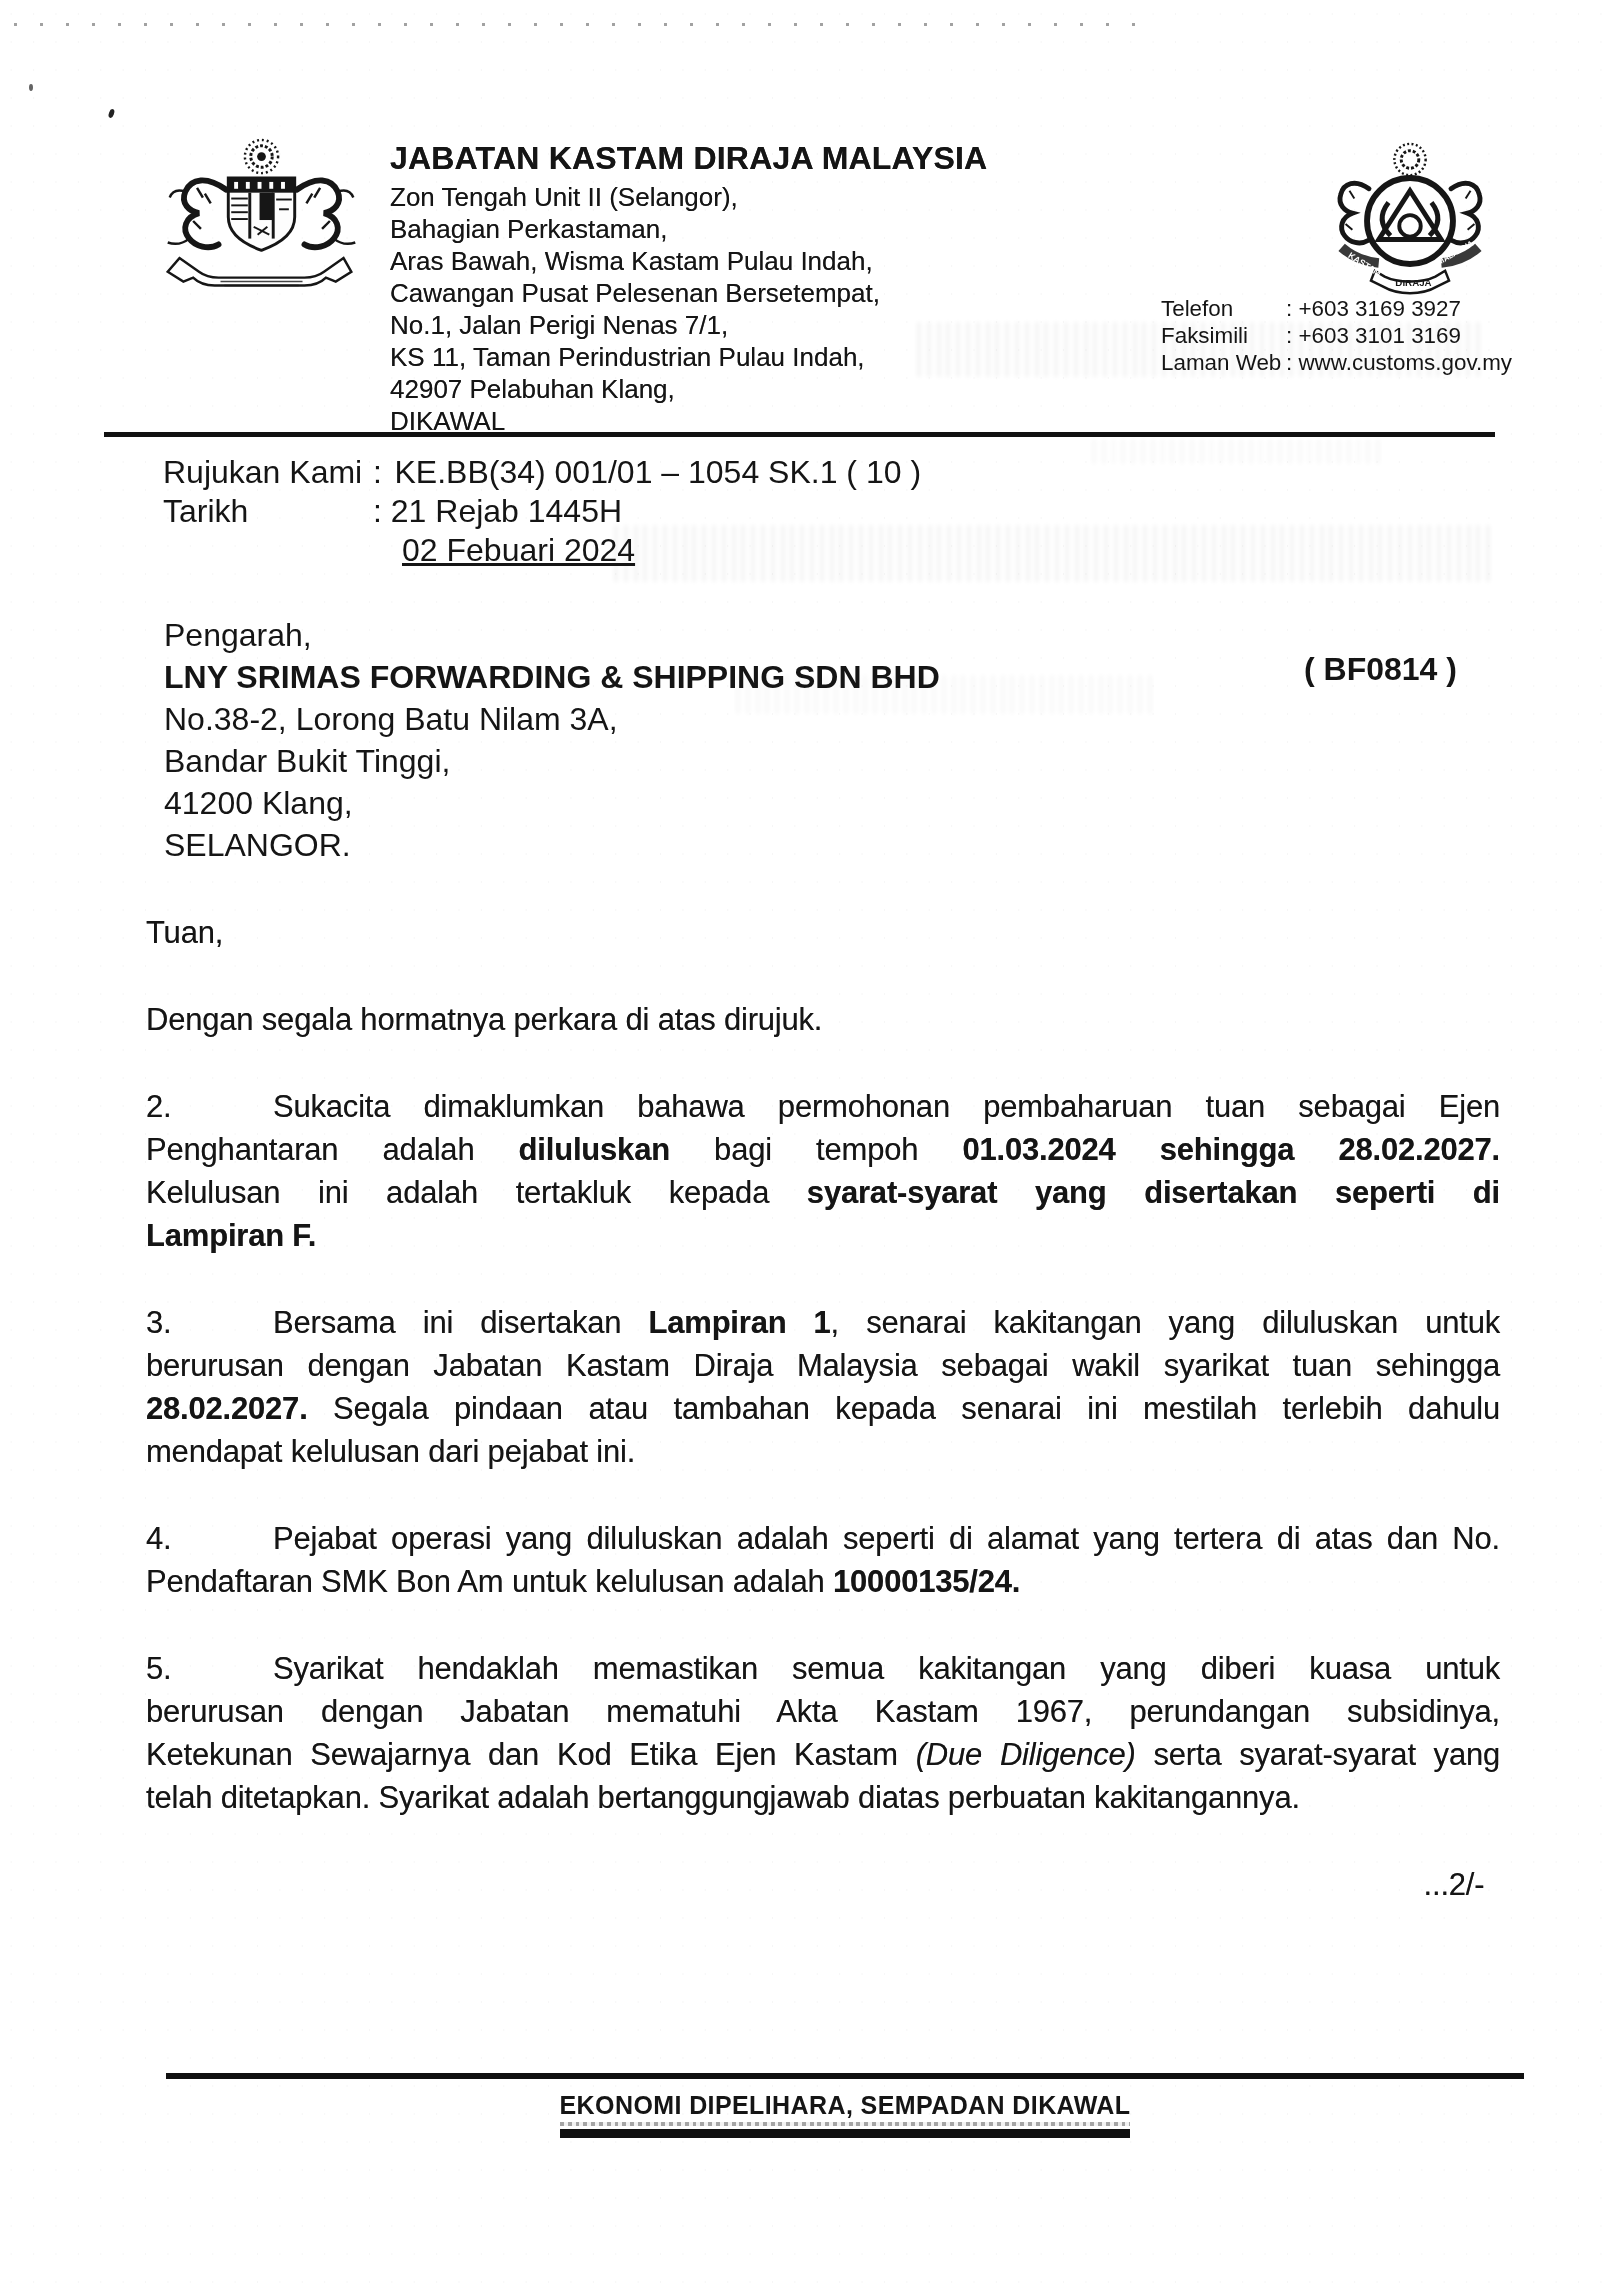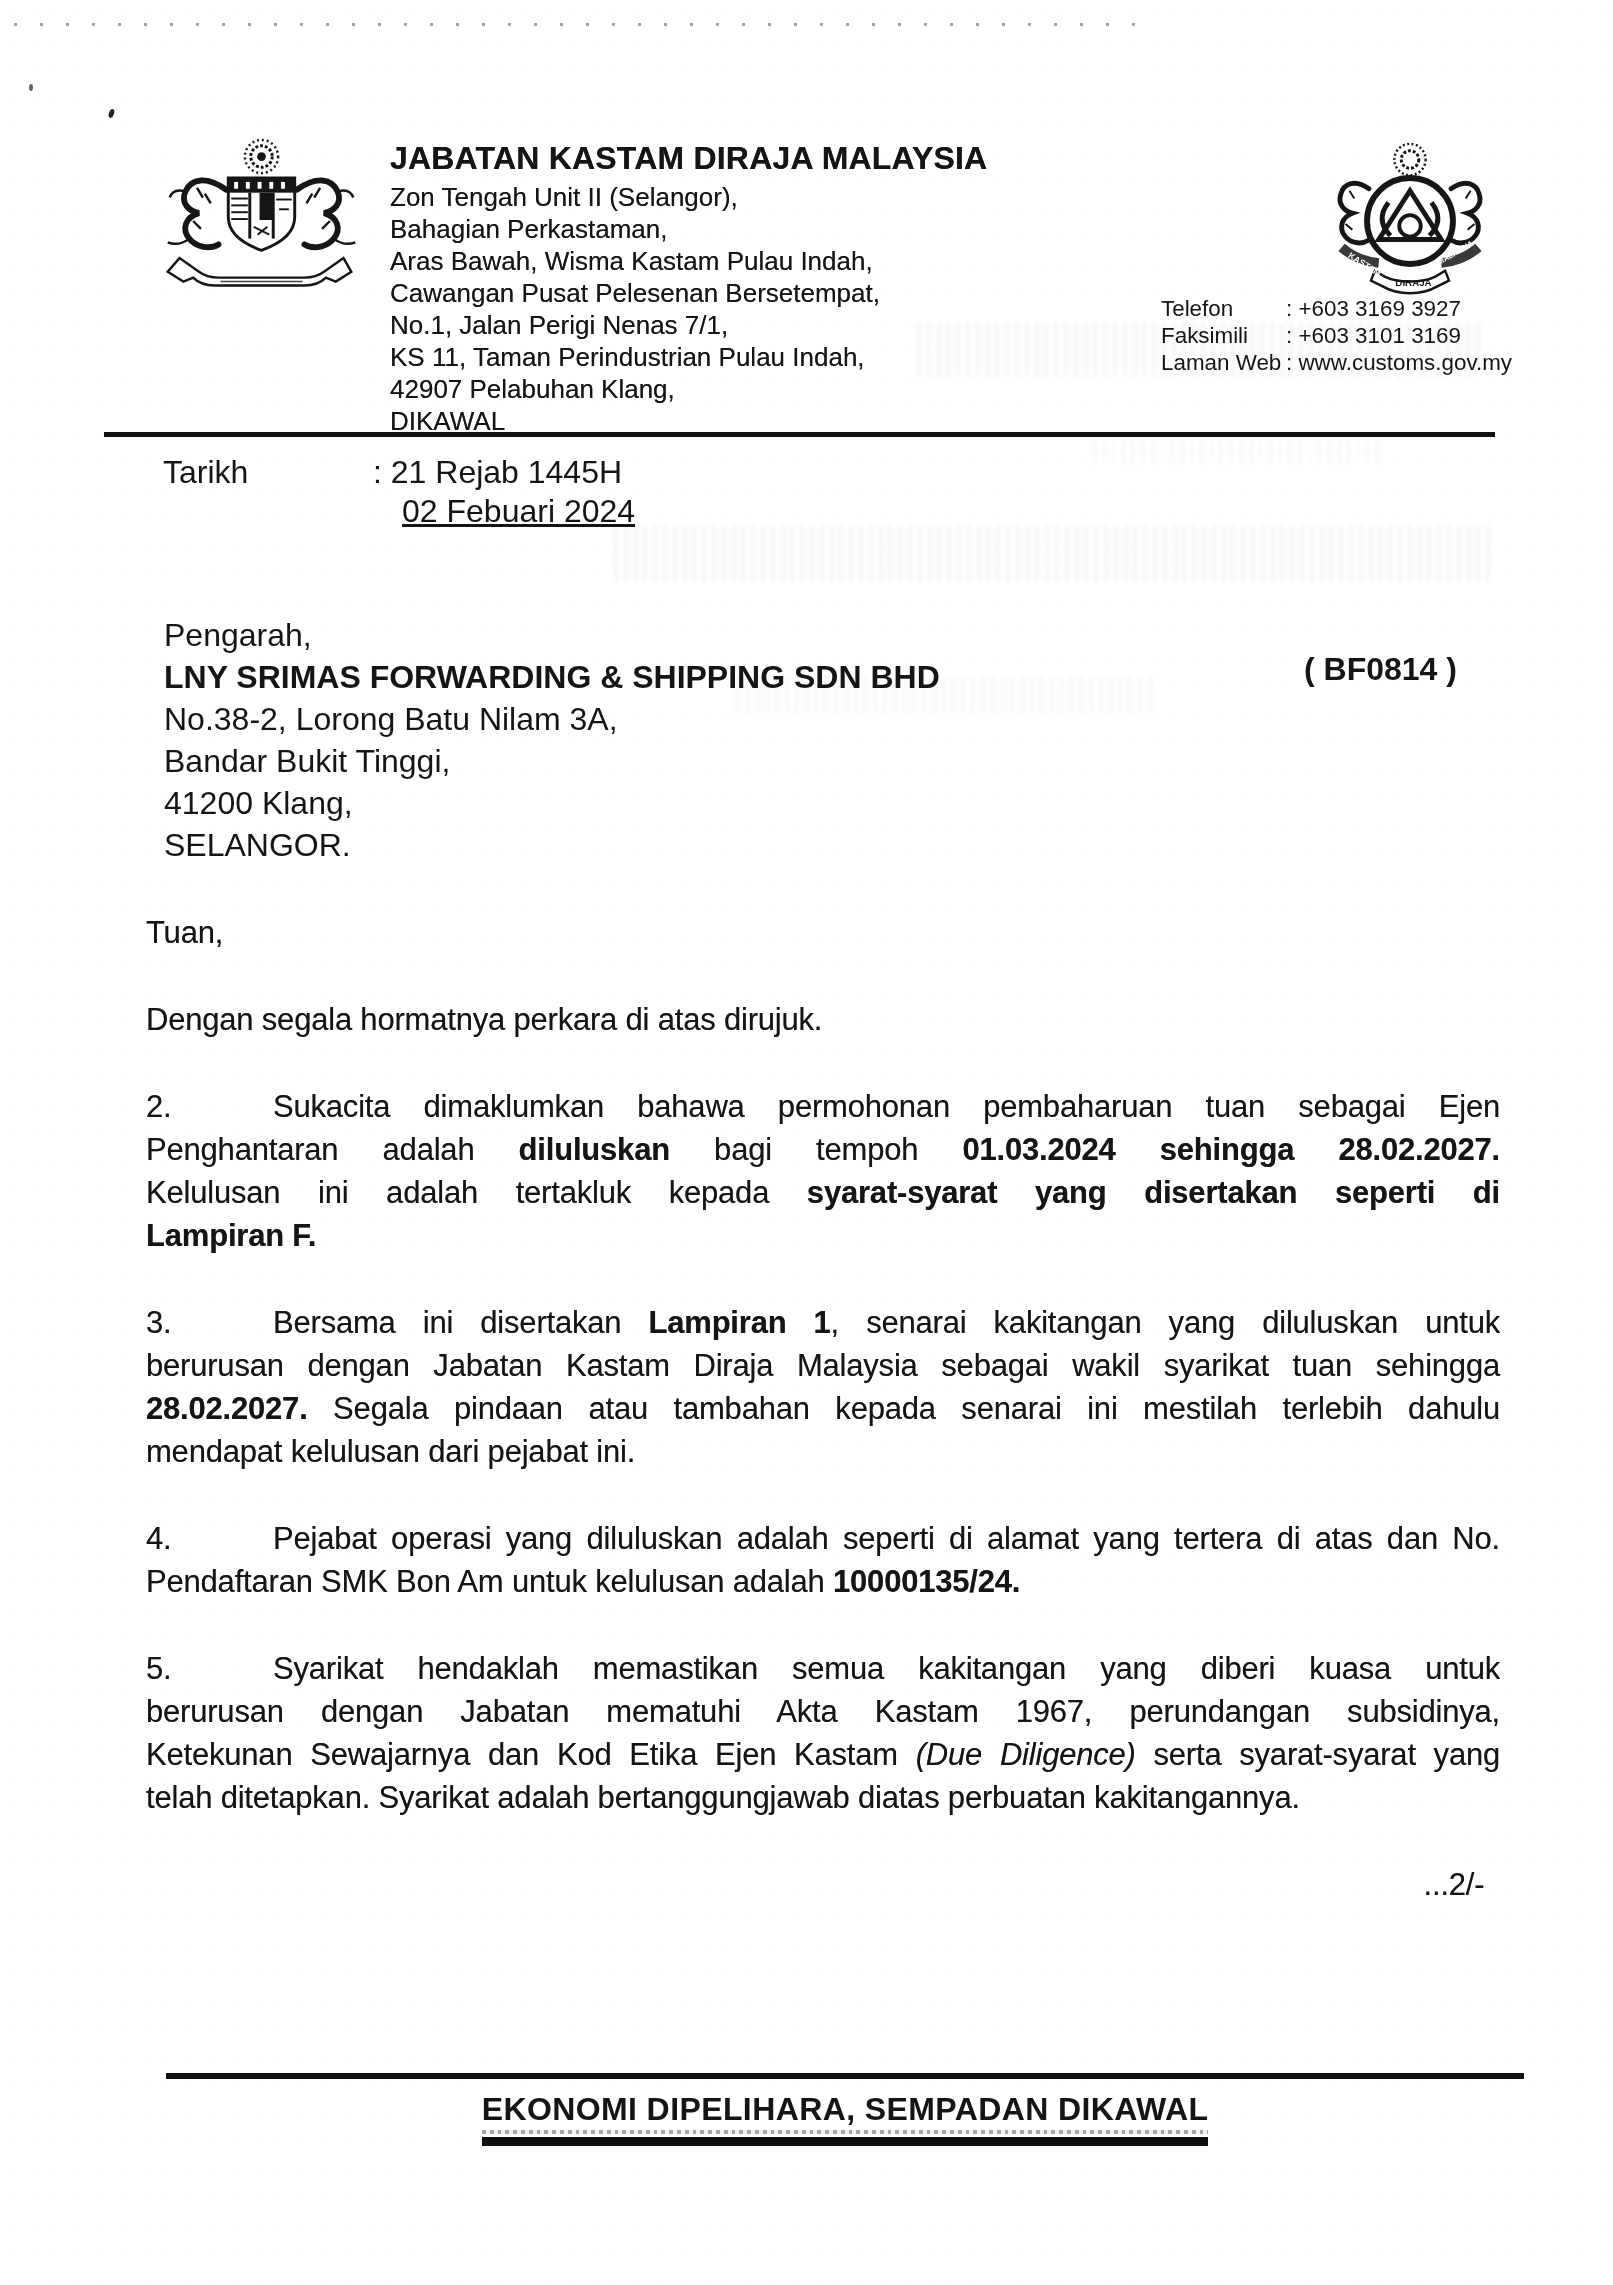--- a/index.html
+++ b/index.html
@@ -37,21 +37,21 @@
   .para{margin:0 0 44px 0;}
   .para .ln{display:block; text-align:left;}
   .para .ln.j{text-align:justify; text-align-last:justify;}
   .pnum{display:inline-block; width:127px;}
   .subject{font-weight:700; font-size:33px; letter-spacing:0;}
   .pagemark{text-align:right; padding-right:15.6px; margin-top:44px;}
   
   .footer{left:166px; top:2073px; width:1358px; text-align:center;}
   .footer-rule{width:1358px; height:5.9px; background:#101010; margin-bottom:11.7px;}
   .slogan-wrap{display:inline-block; text-align:center;}
-  .slogan{font-size:32px; font-weight:700; letter-spacing:0.4px; white-space:nowrap;}
+  .slogan{font-size:25px; font-weight:700; letter-spacing:0.4px; white-space:nowrap;}
   .u-dot{height:3.9px; margin-top:2.9px;
      background:repeating-linear-gradient(90deg, rgba(90,90,90,.55) 0 3.9px, rgba(200,200,200,.25) 3.9px 7.8px);}
   .u-bar{height:8.8px; margin-top:2.9px; background:#101010;}
   
   .artifact{pointer-events:none;}
   .topdots{left:13.7px; top:23.4px; width:1136px; height:2.9px;
      background:repeating-linear-gradient(90deg,#555 0 2.9px, transparent 2.9px 26px); opacity:.55;}
   .speck{background:#222; border-radius:50%;}
   .ghost{filter:blur(2px); opacity:.33;
      background:repeating-linear-gradient(90deg, rgba(0,0,0,.14) 0 3.9px, transparent 3.9px 9.8px);}
@@ -182,20 +182,25 @@
     <div class="row">
       <span class="lbl">Laman Web</span>
       <span>: www.customs.gov.my</span>
     </div>
   </div>
 
   <div class="abs divider"></div>
 
   <div class="abs refblk">
     <div class="row">
+      <span class="rlbl">Rujukan Kami</span>
+      <span class="colon">:</span>
+      <span>KE.BB(34) 001/01 – 1054 SK.1 ( 10 )</span>
+    </div>
+    <div class="row">
       <span class="rlbl">Tarikh</span>
       <span>: 21 Rejab 1445H</span>
     </div>
     <div class="indent">02 Febuari 2024</div>
   </div>
 
   <div class="abs recip">
     <div>Pengarah,</div>
     <div class="b">LNY SRIMAS FORWARDING &amp; SHIPPING SDN BHD</div>
     <div>No.38-2, Lorong Batu Nilam 3A,</div>

